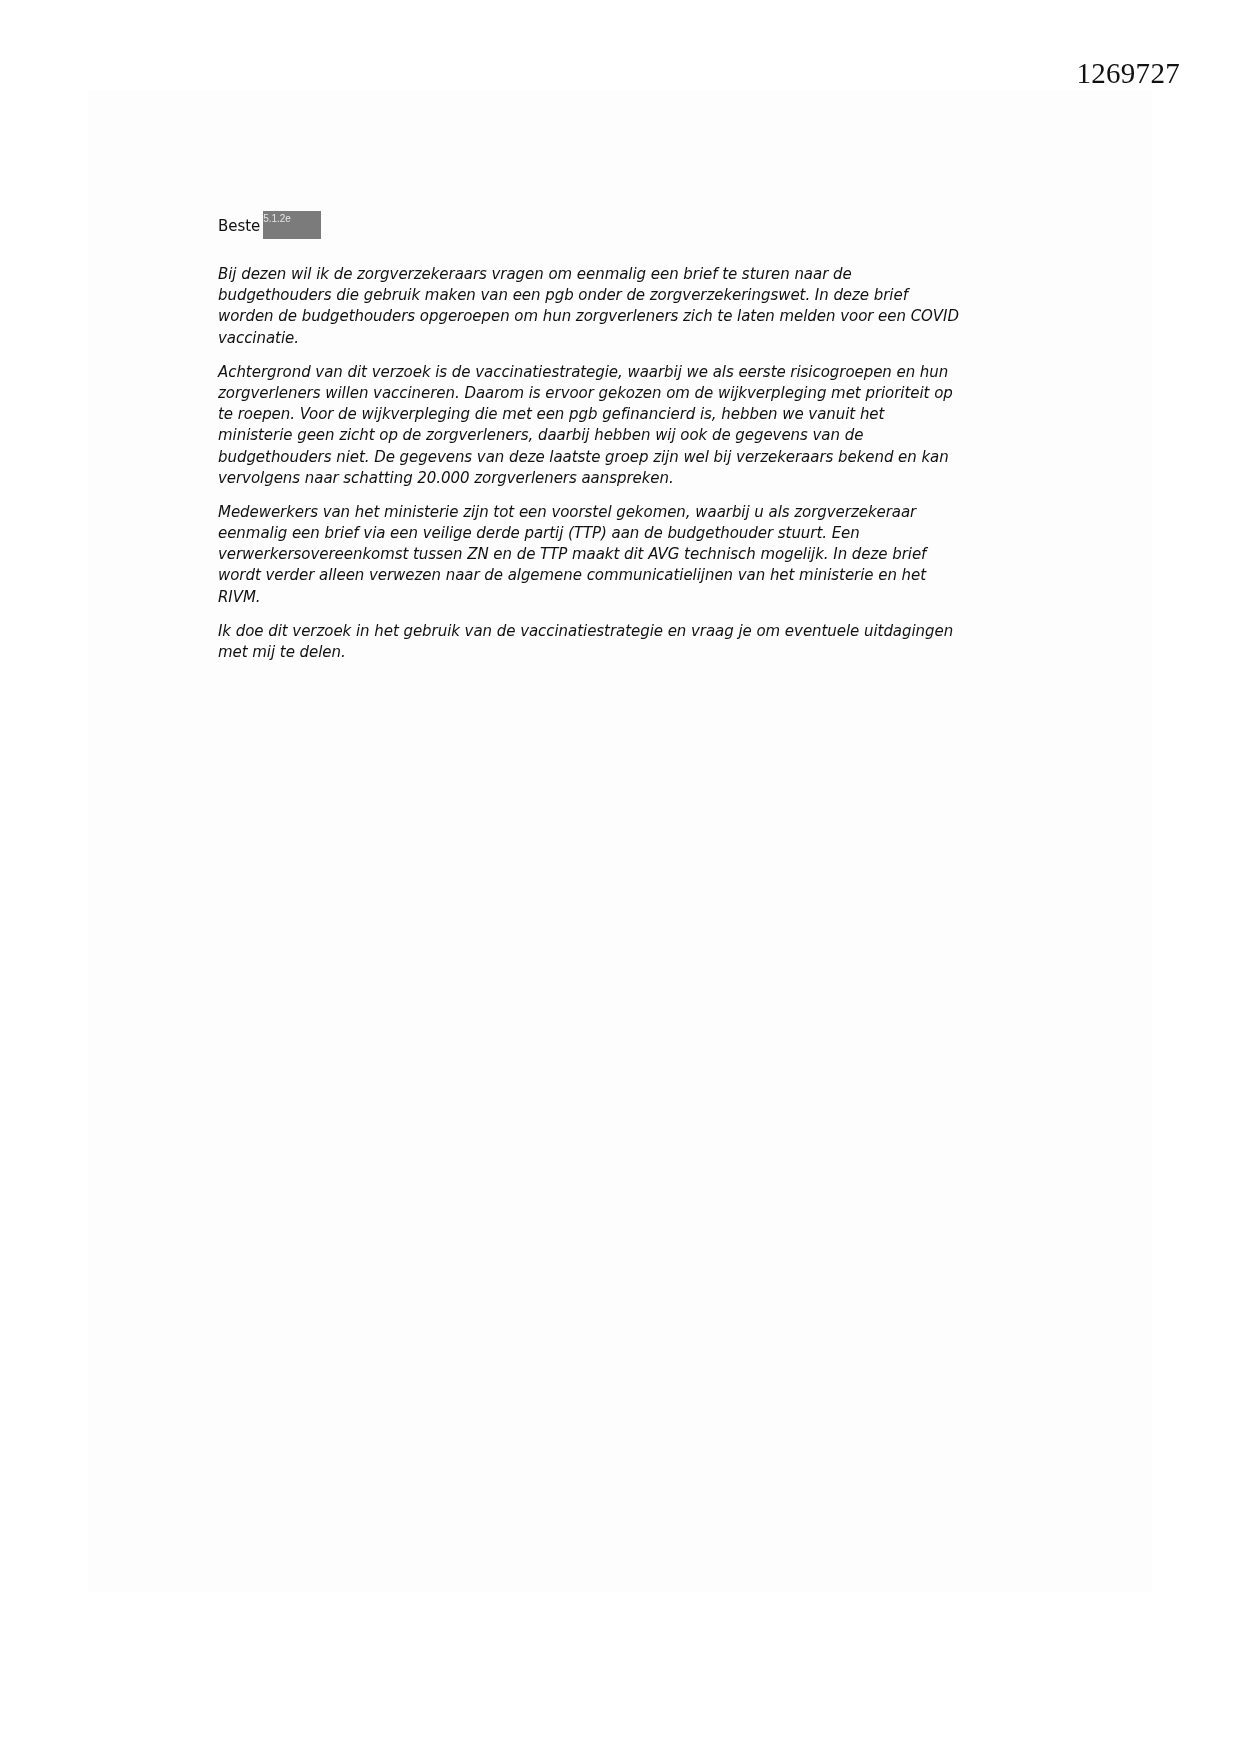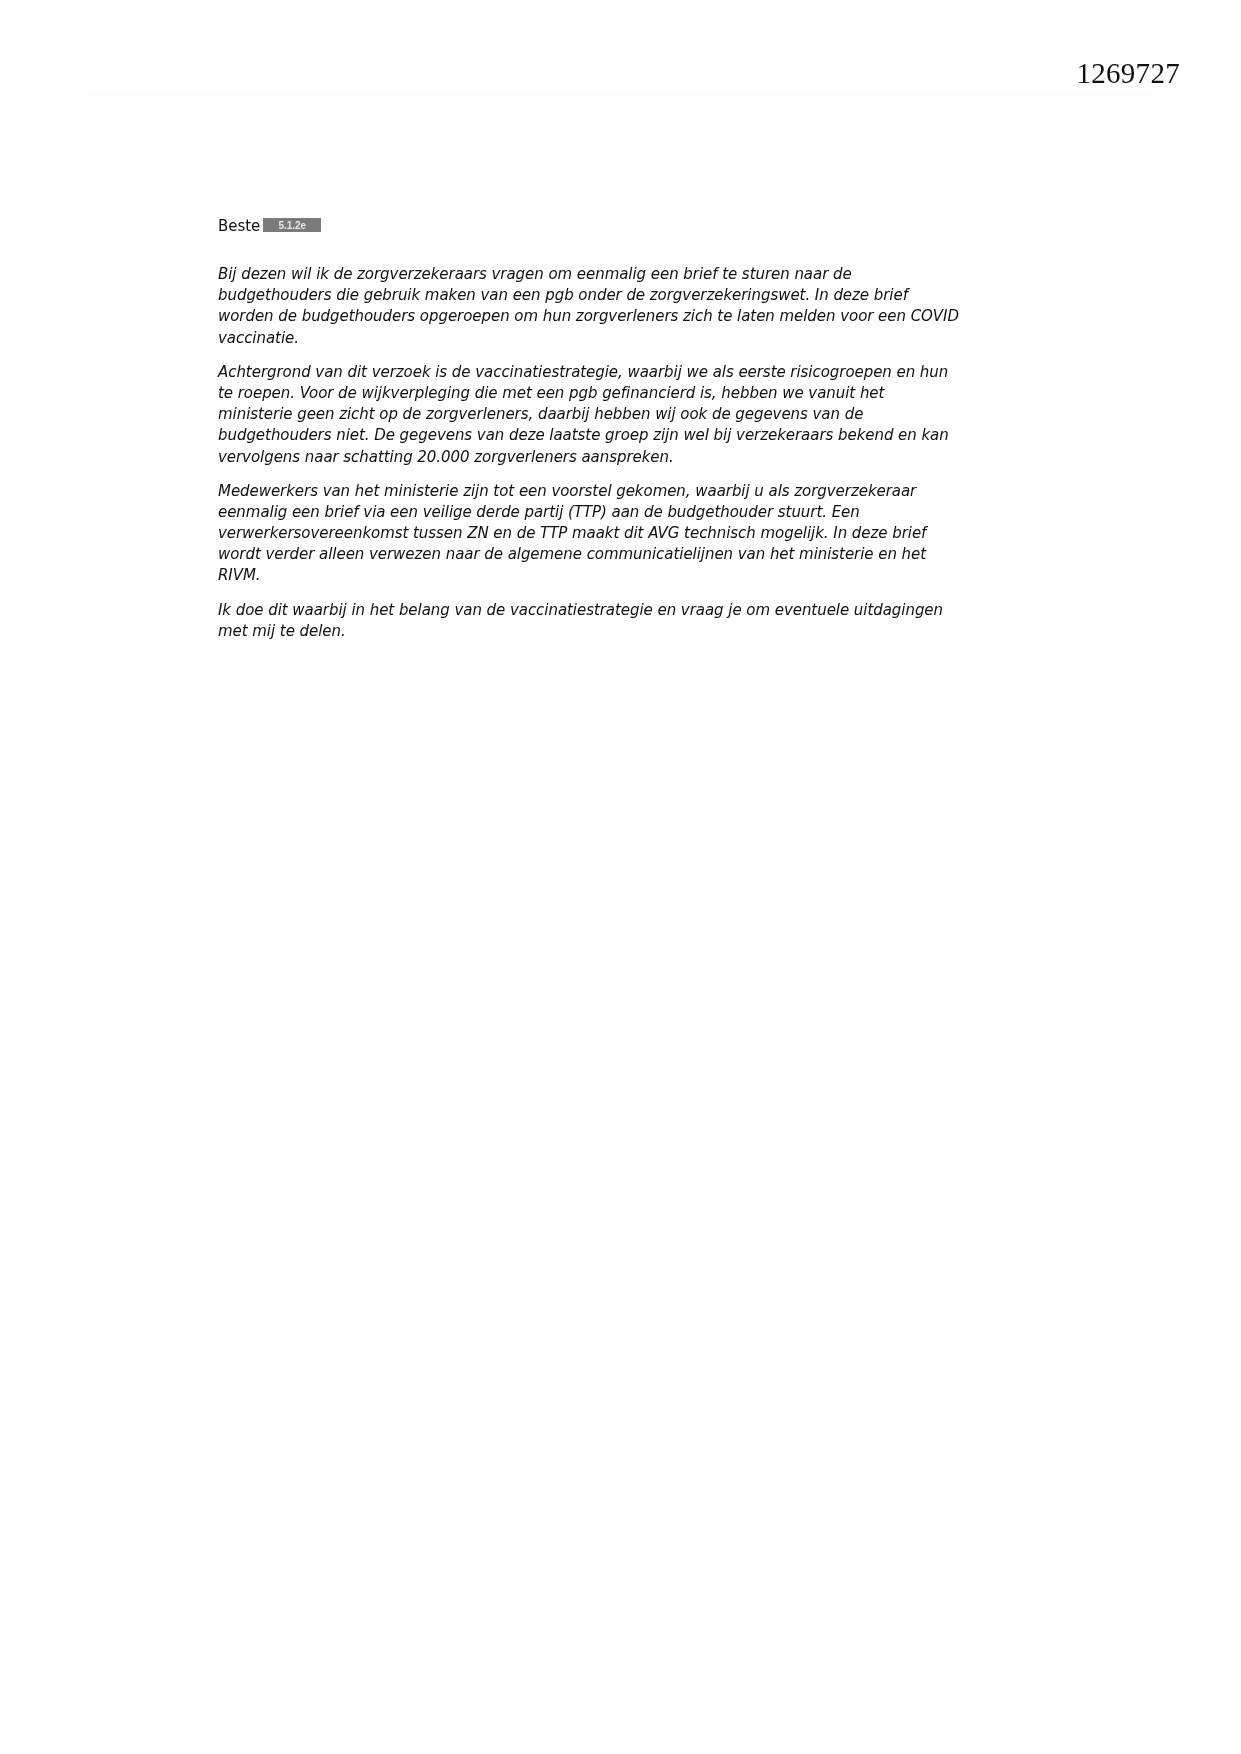--- a/index.html
+++ b/index.html
@@ -50,26 +50,25 @@
     .salutation .word {
       margin-right: 3px;
     }
     .redaction {
       display: inline-block;
       background: #7b7b7b;
       color: #e6e6e6;
       font-family: "Liberation Sans", sans-serif;
       font-size: 10px;
       line-height: 15px;
-      height: 14px;
+      height: 28px;
       width: 58px;
-      text-align: center;
+      text-align: left;
       position: relative;
       top: -2px;
-      font-weight: bold;
     }
     .para {
       margin: 0 0 13px 0;
       white-space: nowrap;
       font-style: italic;
     }
     .para .line {
       display: block;
       height: 21.2px;
     }
@@ -89,31 +88,32 @@
 
   <div class="para">
     <span class="line">Bij dezen wil ik de zorgverzekeraars vragen om eenmalig een brief te sturen naar de</span>
     <span class="line">budgethouders die gebruik maken van een pgb onder de zorgverzekeringswet. In deze brief</span>
     <span class="line">worden de budgethouders opgeroepen om hun zorgverleners zich te laten melden voor een COVID</span>
     <span class="line">vaccinatie.</span>
   </div>
 
   <div class="para">
     <span class="line">Achtergrond van dit verzoek is de vaccinatiestrategie, waarbij we als eerste risicogroepen en hun</span>
+    <span class="line">zorgverleners willen vaccineren. Daarom is ervoor gekozen om de wijkverpleging met prioriteit op</span>
     <span class="line">te roepen. Voor de wijkverpleging die met een pgb gefinancierd is, hebben we vanuit het</span>
     <span class="line">ministerie geen zicht op de zorgverleners, daarbij hebben wij ook de gegevens van de</span>
     <span class="line">budgethouders niet. De gegevens van deze laatste groep zijn wel bij verzekeraars bekend en kan</span>
     <span class="line">vervolgens naar schatting 20.000 zorgverleners aanspreken.</span>
   </div>
 
   <div class="para">
     <span class="line">Medewerkers van het ministerie zijn tot een voorstel gekomen, waarbij u als zorgverzekeraar</span>
     <span class="line">eenmalig een brief via een veilige derde partij (TTP) aan de budgethouder stuurt. Een</span>
     <span class="line">verwerkersovereenkomst tussen ZN en de TTP maakt dit AVG technisch mogelijk. In deze brief</span>
     <span class="line">wordt verder alleen verwezen naar de algemene communicatielijnen van het ministerie en het</span>
     <span class="line">RIVM.</span>
   </div>
 
   <div class="para">
-    <span class="line">Ik doe dit waarbij in het belang van de vaccinatiestrategie en vraag je om eventuele uitdagingen</span>
+    <span class="line">Ik doe dit verzoek in het gebruik van de vaccinatiestrategie en vraag je om eventuele uitdagingen</span>
     <span class="line">met mij te delen.</span>
   </div>
 </div>
 
 </body></html>

